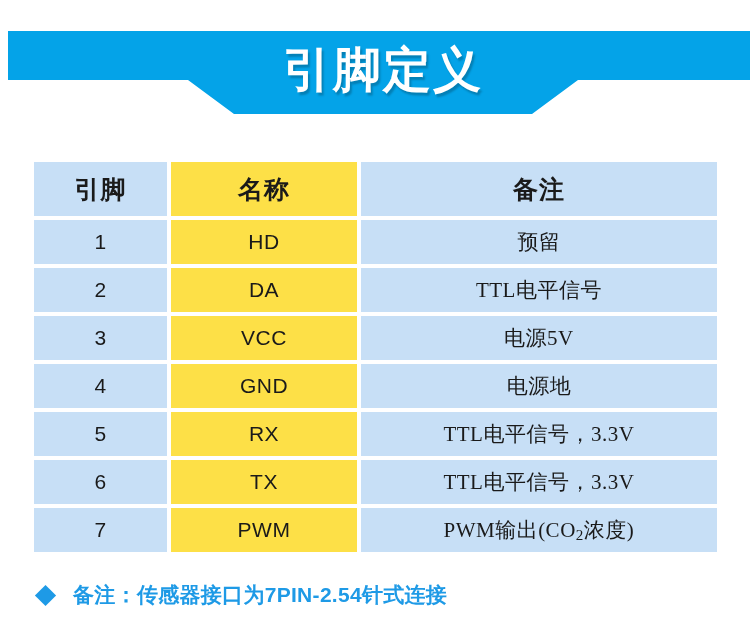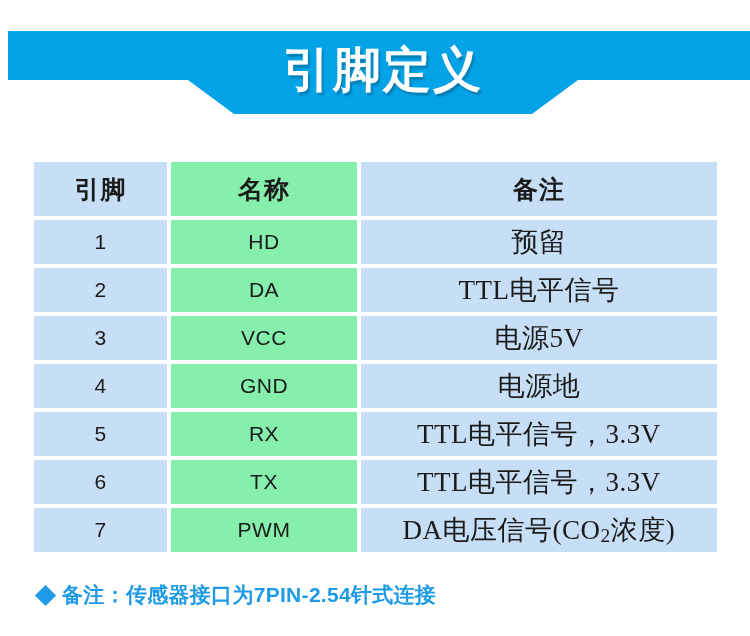--- a/index.html
+++ b/index.html
@@ -77,45 +77,45 @@
     text-align: center;
     vertical-align: middle;
     color: #1a1a1a;
     font-weight: normal;
   }
   .col-pin   { width: 132px; }
   .col-name  { width: 184px; }
   .col-note  { width: 353px; font-family: Liberation Serif, serif; }
 
   .cell-dark  { background: #c7dff6; }
-  .cell-light { background: #86efac; }
+  .cell-light { background: #fde047; }
 
   .head-row th {
     height: 54px;
     font-size: 25px;
     font-weight: bold;
     letter-spacing: 1px;
   }
   .data-row td {
     height: 44px;
     font-size: 21px;
     letter-spacing: 0.5px;
   }
-  .data-row td.col-note { font-size: 27px; }
+  .data-row td.col-note { font-size: 21px; }
 
   .sub { font-size: 0.72em; vertical-align: -0.18em; }
 
   
   .footer-note {
     position: absolute;
     left: 38px;
     top: 581px;
     display: flex;
     align-items: center;
-    gap: 9px;
+    gap: 20px;
     color: #1e9ae6;
     font-size: 21px;
     font-weight: bold;
     letter-spacing: 0.3px;
     white-space: nowrap;
   }
   .diamond-icon {
     display: inline-block;
     width: 15px;
     height: 15px;
@@ -167,21 +167,21 @@
       <td class="col-note cell-dark"><span>TTL电平信号，3.3V</span></td>
     </tr>
     <tr class="data-row">
       <td class="col-pin cell-dark">6</td>
       <td class="col-name cell-light">TX</td>
       <td class="col-note cell-dark"><span>TTL电平信号，3.3V</span></td>
     </tr>
     <tr class="data-row">
       <td class="col-pin cell-dark">7</td>
       <td class="col-name cell-light">PWM</td>
-      <td class="col-note cell-dark"><span>DA电压信号(CO</span><span class="sub">2</span><span>浓度)</span></td>
+      <td class="col-note cell-dark"><span>PWM输出(CO</span><span class="sub">2</span><span>浓度)</span></td>
     </tr>
   </tbody>
 </table>
 
 <div class="footer-note">
   <span class="diamond-icon"></span>
   <span>备注：传感器接口为7PIN-2.54针式连接</span>
 </div>
 
 </body></html>

